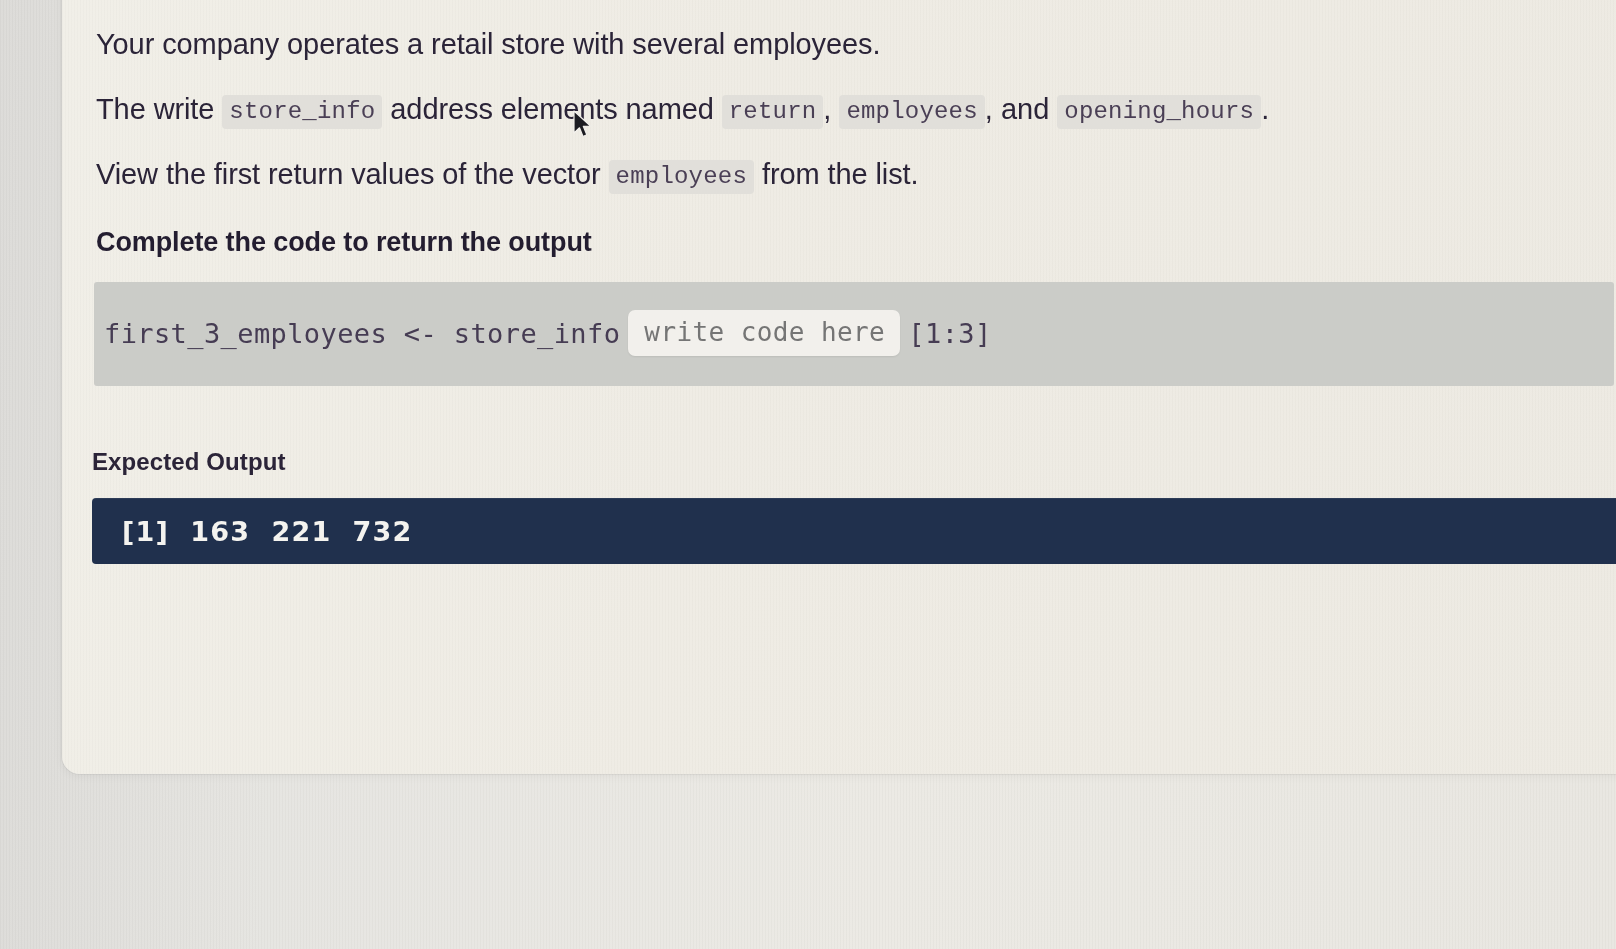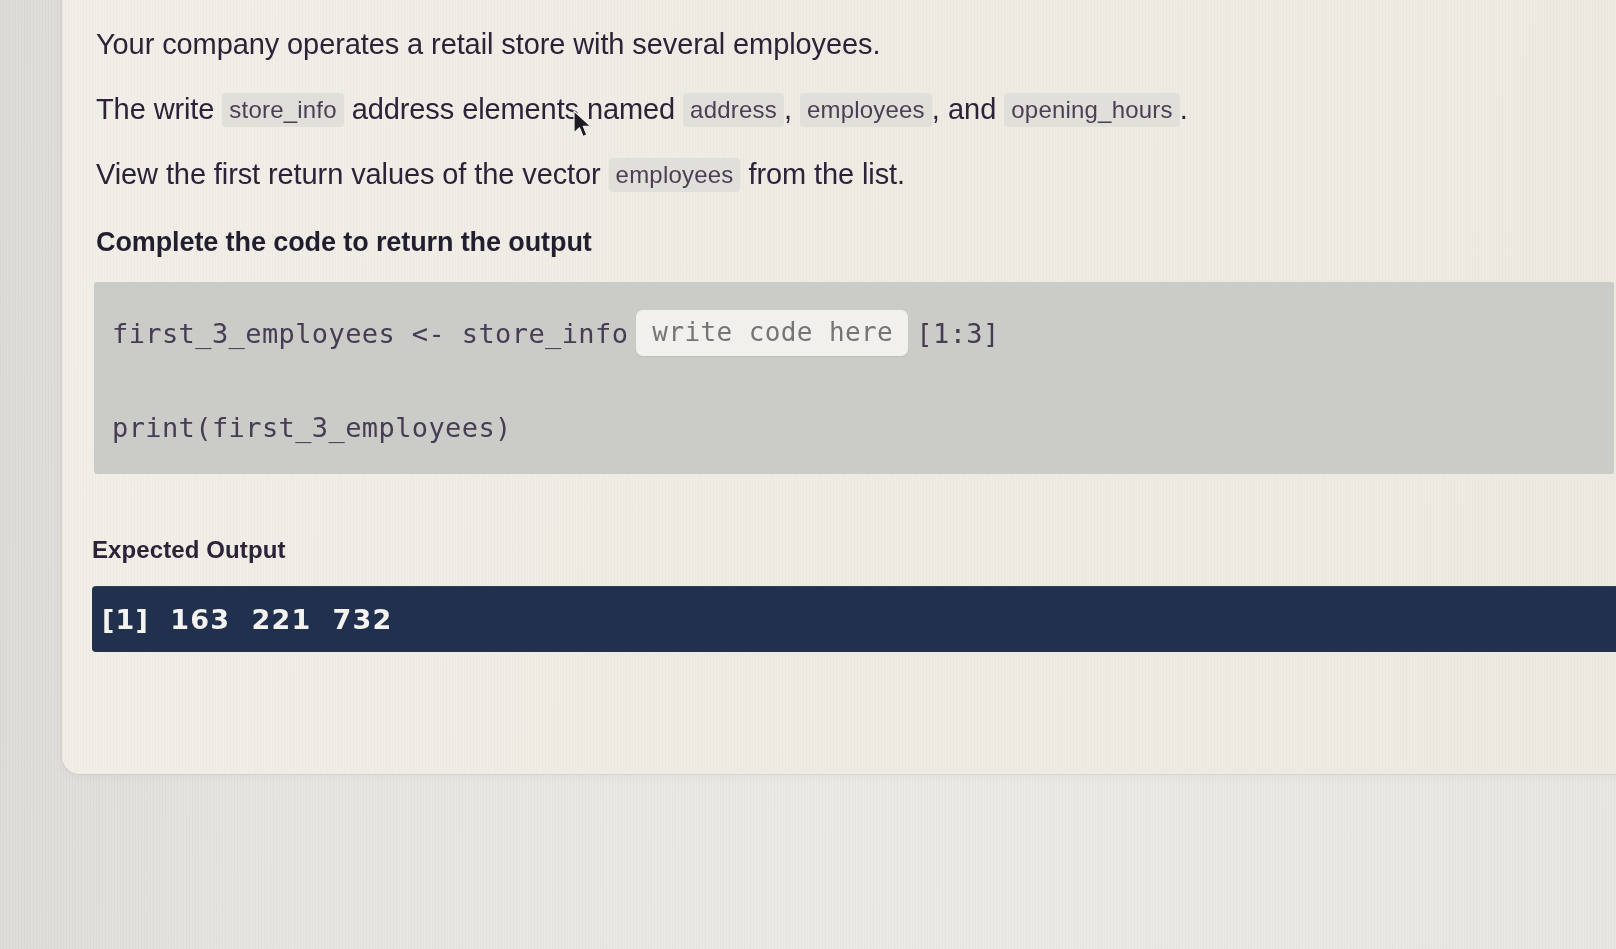--- a/index.html
+++ b/index.html
@@ -79,21 +79,21 @@
     font-size: 27px;
     font-weight: 700;
     letter-spacing: -0.1px;
     margin: 0;
     margin-top: 33px;
     white-space: nowrap;
   }
 
   
   code.chip {
-    font-family: Liberation Sans, sans-serif;
+    font-family: Liberation Mono, monospace;
     font-size: 24px;
     background: #e1dfda;
     color: #4a3f55;
     padding: 3px 7px 4px 7px;
     border-radius: 4px;
     letter-spacing: 0.2px;
     vertical-align: 1px;
   }
   .sep { letter-spacing: 0; }
 
@@ -106,21 +106,21 @@
     background: #cbccc8;
     padding: 28px 0 30px 0;
     border-radius: 3px;
   }
   .code-line {
     font-family: "DejaVu Sans Mono", "Liberation Mono", monospace;
     font-size: 27px;
     color: #463c53;
     letter-spacing: 0.4px;
     white-space: nowrap;
-    padding-left: 18px;
+    padding-left: 10px;
     line-height: 1.2;
   }
   .code-line + .code-line { margin-top: 56px; }
 
   .code-input {
     display: inline-block;
     font-family: "DejaVu Sans Mono", "Liberation Mono", monospace;
     font-size: 26px;
     color: #5a5263;
     background: #f2f0ec;
@@ -156,21 +156,21 @@
     display: flex;
     align-items: center;
     box-shadow: inset 0 1px 0 rgba(255,255,255,0.06);
   }
   .output-text {
     font-family: "DejaVu Sans", "Liberation Sans", sans-serif;
     font-size: 27px;
     font-weight: 700;
     color: #f4f3ef;
     letter-spacing: 1.2px;
-    padding-left: 10px;
+    padding-left: 30px;
     white-space: pre;
   }
 
   
   .mouse-cursor {
     position: absolute;
     left: 572px;
     top: 110px;
     width: 22px;
     height: 30px;
@@ -181,29 +181,28 @@
 </head>
 <body>
 
 <div class="page-backdrop"></div>
 
 <div class="exercise-card">
   <div class="card-inner">
 
     <p class="prompt-line l1">Your company operates a retail store with several employees.</p>
 
-    <p class="prompt-line l2"><span>The write</span> <code class="chip">store_info</code> <span>address elements named</span> <code class="chip">address</code><span class="sep">,</span> <code class="chip">employees</code><span class="sep">, and</span> <code class="chip">opening_hours</code><span class="sep">.</span></p>
+    <p class="prompt-line l2"><span>The write</span> <code class="chip">store_info</code> <span>address elements named</span> <code class="chip">return</code><span class="sep">,</span> <code class="chip">employees</code><span class="sep">, and</span> <code class="chip">opening_hours</code><span class="sep">.</span></p>
 
     <p class="prompt-line l3"><span>View the first return values of the vector</span> <code class="chip">employees</code> <span>from the list.</span></p>
 
     <p class="heading-bold">Complete the code to return the output</p>
 
     <div class="code-block">
       <div class="code-line"><span>first_3_employees &lt;- store_info</span><input class="code-input" type="text" placeholder="write code here" style=""><span>[1:3]</span></div>
-      <div class="code-line">print(first_3_employees)</div>
     </div>
 
     <div class="expected-label">Expected Output</div>
 
     <div class="output-bar">
       <span class="output-text">[1]  163  221  732</span>
     </div>
 
   </div>
 </div>

